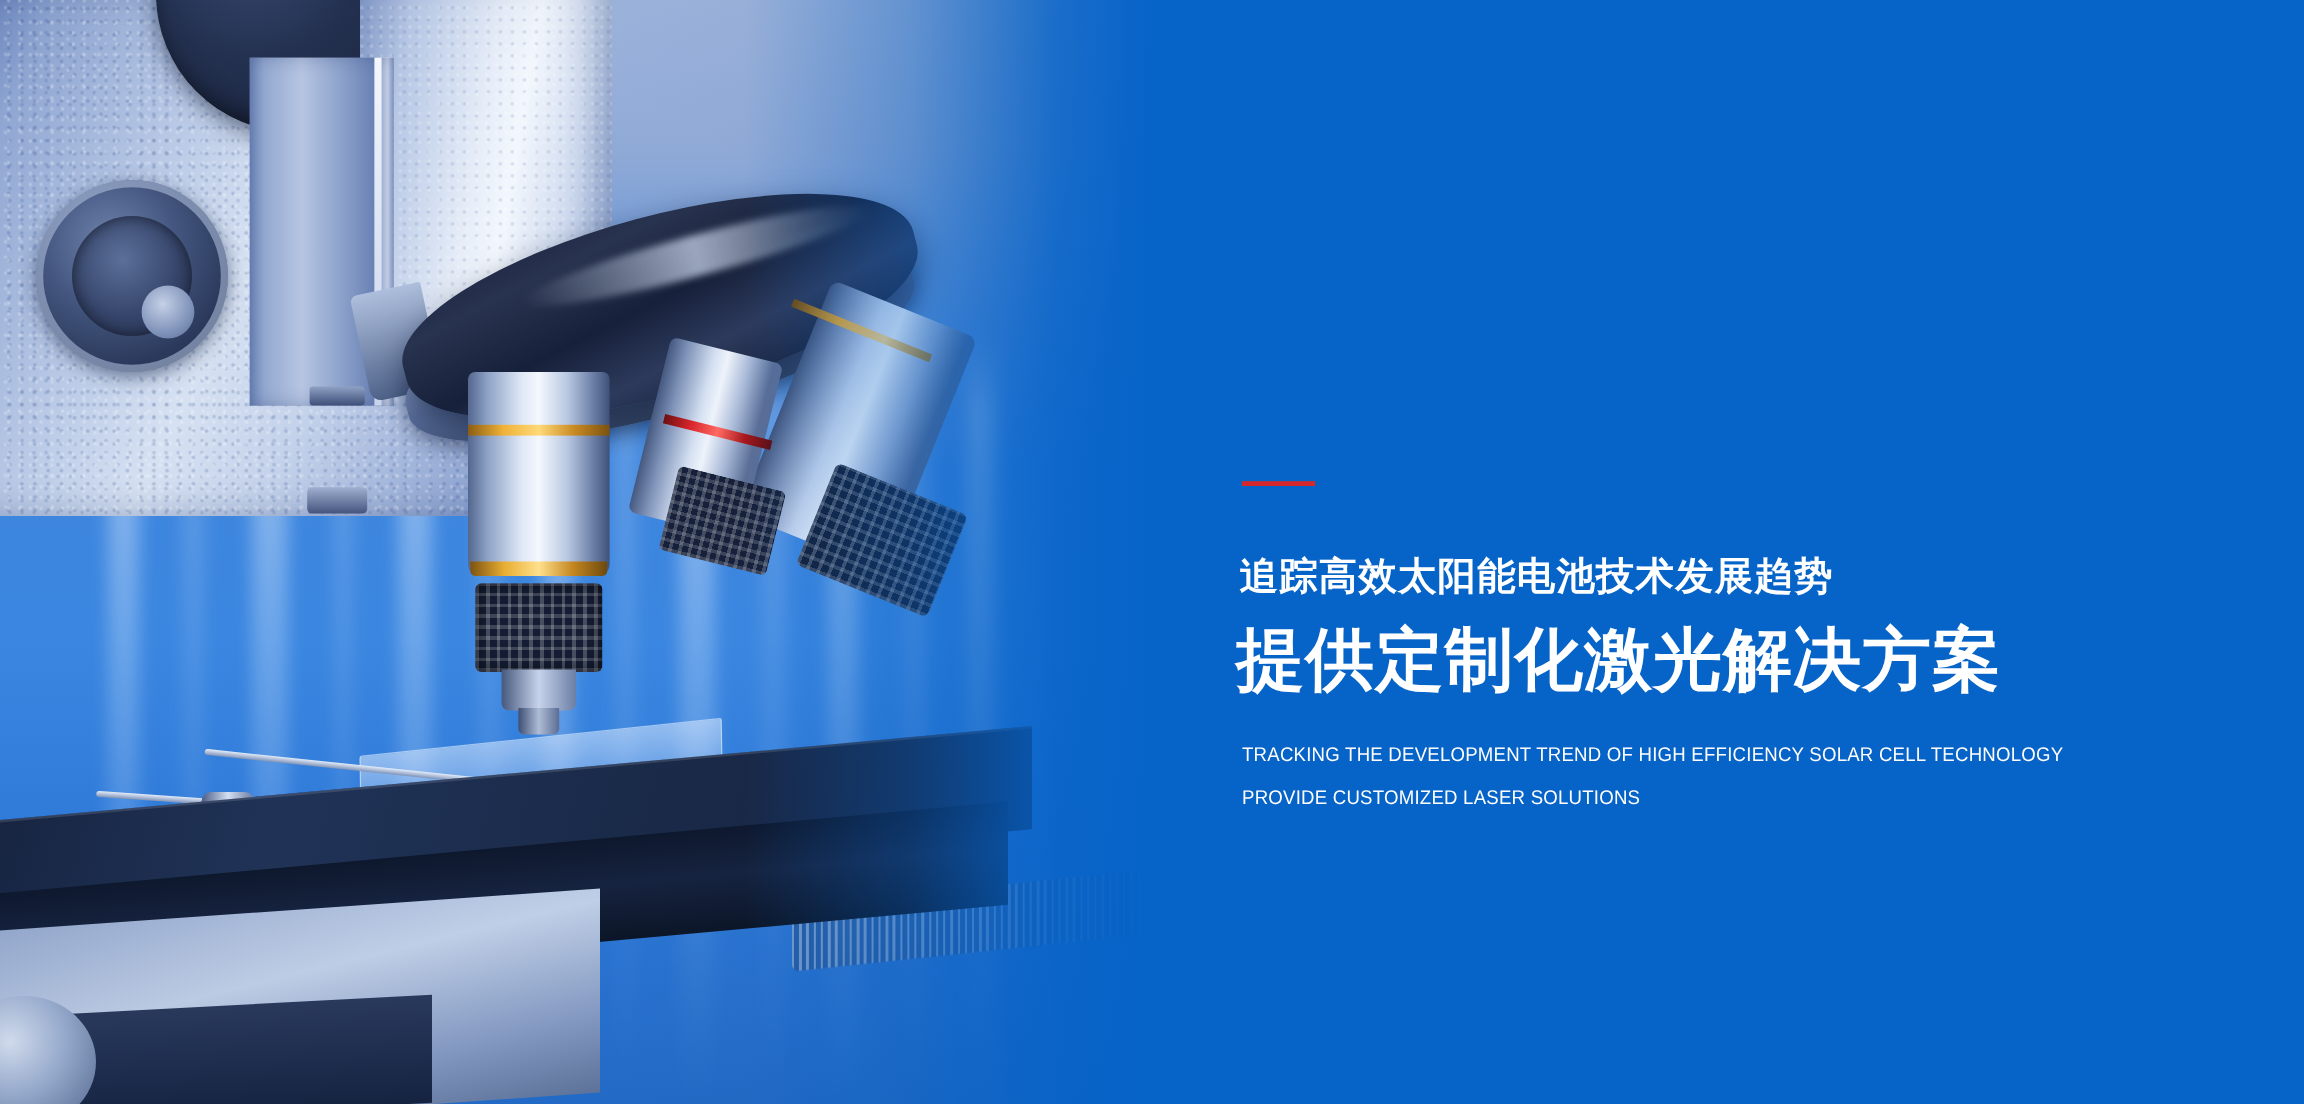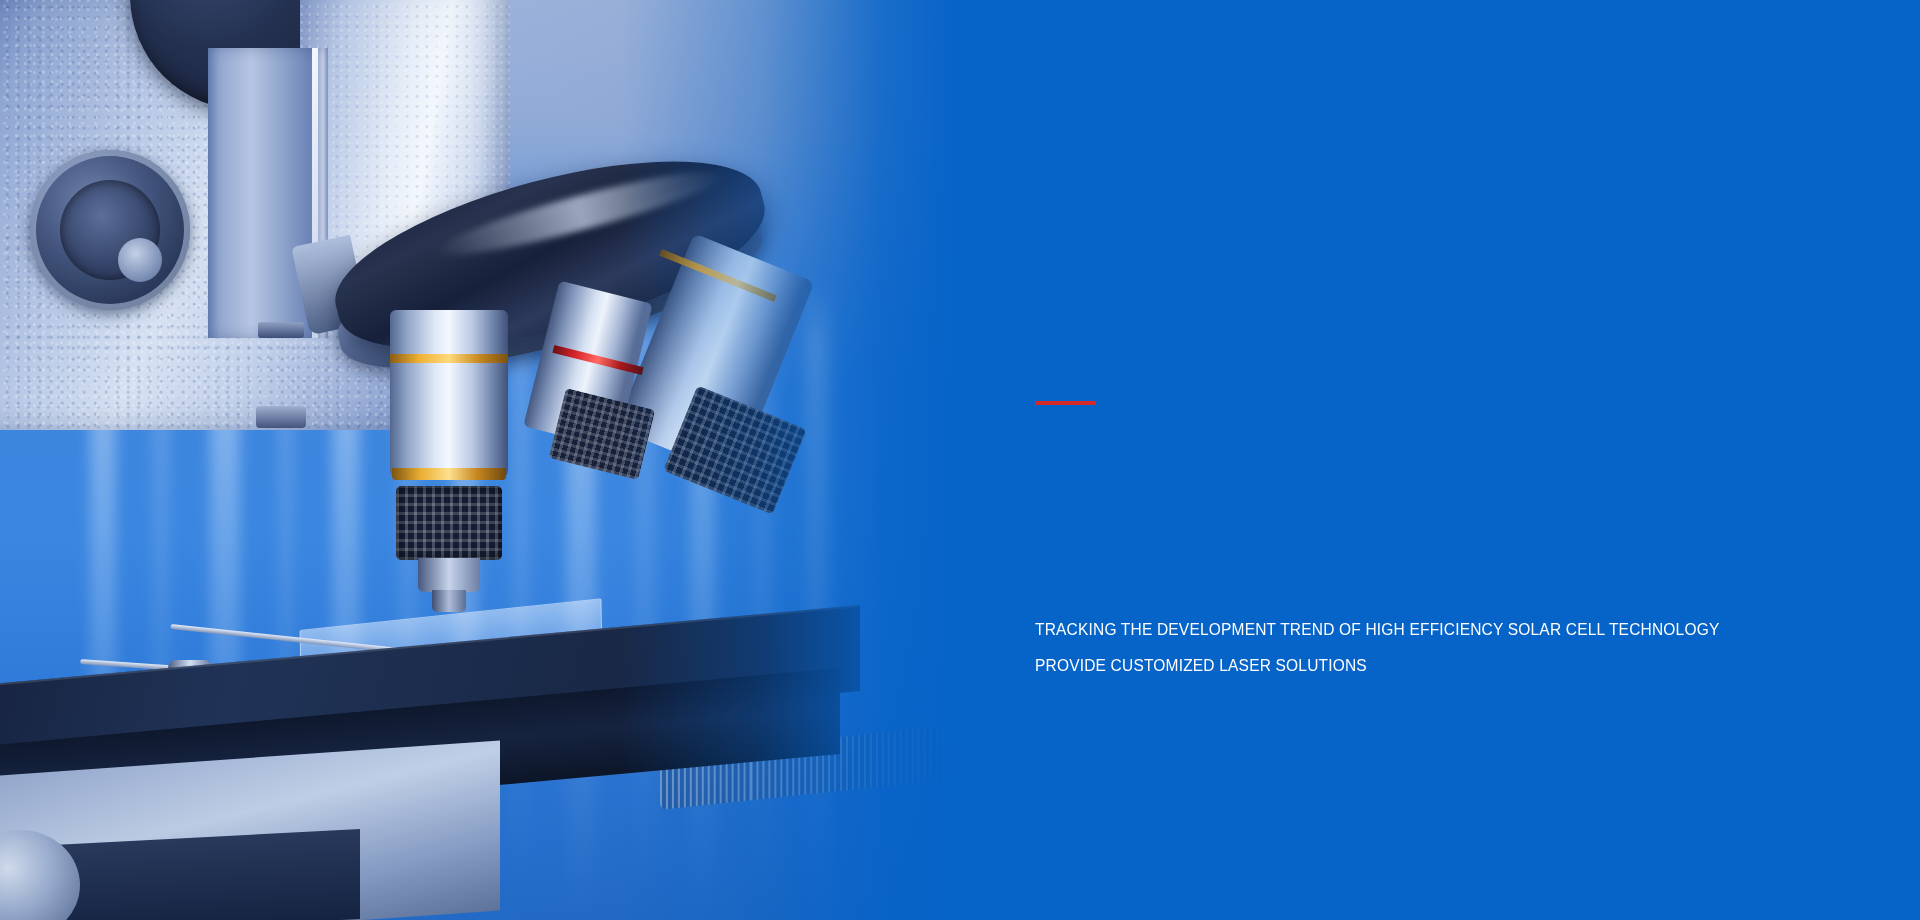--- a/index.html
+++ b/index.html
@@ -492,20 +492,22 @@
     <div class="ms ms-base-dark"></div>
     <div class="ms ms-mirrorknob"></div>
 
     <div class="photo-vignette"></div>
     <div class="photo-fade"></div>
   </div>
 
   <div class="content">
     <div class="accent-rule"></div>
 
-
+    <div class="subtitle-cn">追踪高效太阳能电池技术发展趋势</div>
+
+    <div class="title-cn">提供定制化激光解决方案</div>
 
     <div class="en-line en-1">TRACKING THE DEVELOPMENT TREND OF HIGH EFFICIENCY SOLAR CELL TECHNOLOGY</div>
 
     <div class="en-line en-2">PROVIDE CUSTOMIZED LASER SOLUTIONS</div>
   </div>
 
 </div>
 
 </body></html>

